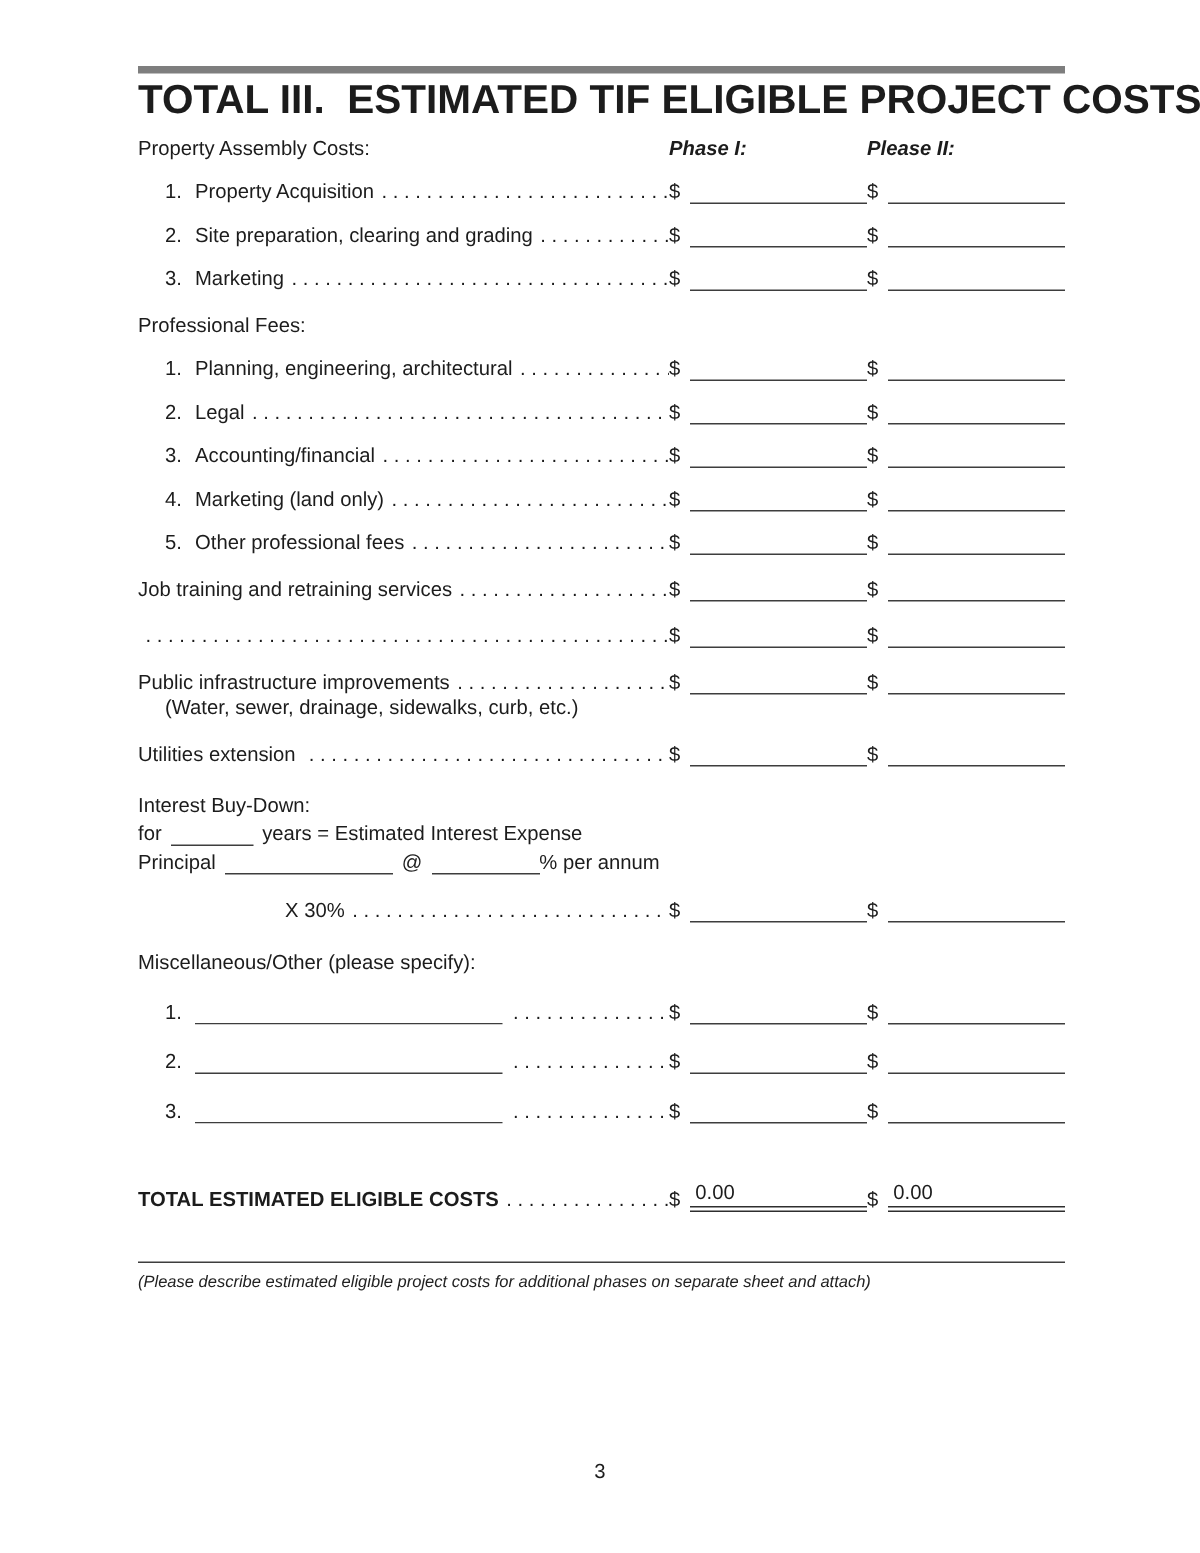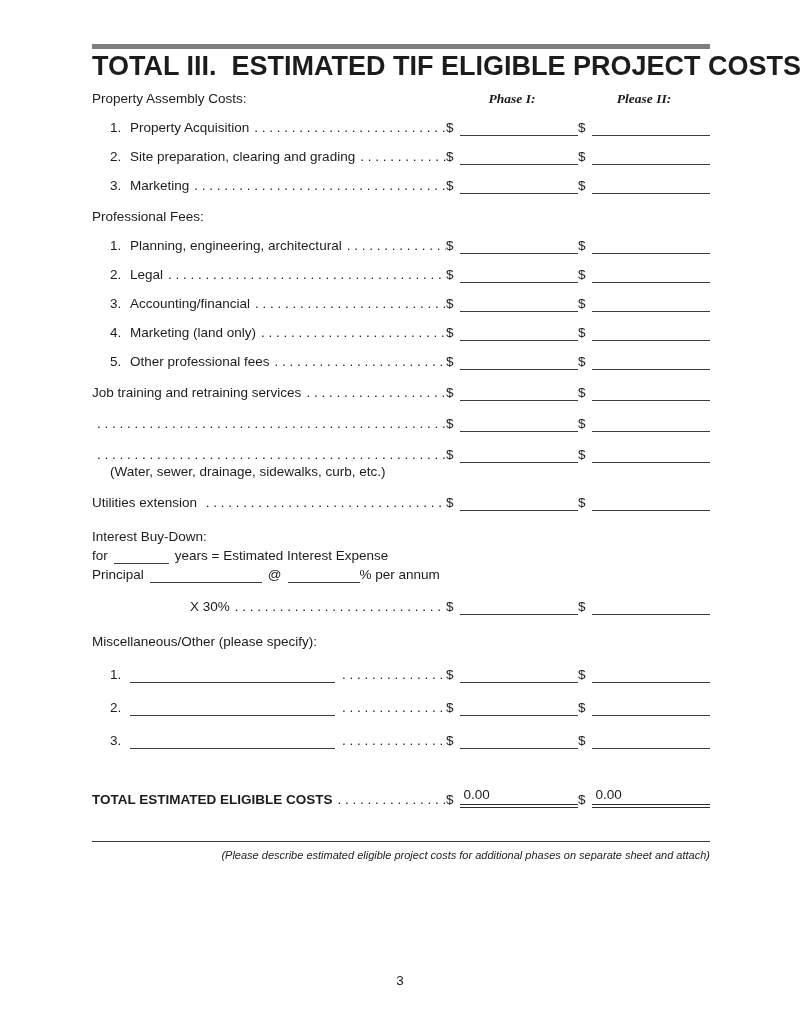--- a/index.html
+++ b/index.html
@@ -9,40 +9,40 @@
     font-family:"Liberation Sans", sans-serif; font-size:13.5px; color:#1c1c1c;
     line-height:16px;
   }
   .bar { height:5px; background:#7e7e7e; margin-bottom:9px; }
   .title { font-weight:bold; margin:0; white-space:pre; }
   .row { display:grid; grid-template-columns:1fr 132px 132px; align-items:end; margin-top:13px; }
   .lab { display:flex; align-items:flex-end; white-space:pre; overflow:hidden; min-width:0; }
   .indent .lab { padding-left:18px; }
   .num { flex:none; width:20px; }
   .leader { flex:1 1 0; min-width:0; overflow:hidden; white-space:pre; margin-left:5px; font-weight:normal; }
-  .phead { text-align:center; font-weight:bold; font-style:italic;font-family:Liberation Serif, serif; }
+  .phead { text-align:left; font-weight:bold; font-style:italic; }
   .amt { display:flex; align-items:flex-end; }
   .amt .line { flex:1; border-bottom:1.5px solid #3d3d3d; height:15px; margin-left:6px; }
   .secthead { margin-top:15px; }
   .note { margin-top:1px; padding-left:18px; }
   .iline { display:flex; align-items:flex-end; white-space:pre; margin-top:3px; }
   .blank { display:inline-block; border-bottom:1.5px solid #3d3d3d; height:14px; flex:none; }
   .b110 { width:112px; margin:0 6px; }
   .b72 { width:72px; margin:0 0 0 6px; }
   .b55 { width:55px; margin:0 6px; }
   .x30 .lab { padding-left:98px; }
   .misc .blank { width:205px; margin:0 2px 0 0; }
   .misc { margin-top:17px; }
   .total { margin-top:38px; }
   .total .lab { font-weight:bold; }
   .vline { flex:1; border-bottom:4px double #2e2e2e; margin-left:6px; padding:0 0 1px 4px; height:16px; }
   .notesrow { display:flex; align-items:flex-end; margin-top:32px; white-space:pre; }
   .notesrow .fill { flex:1; border-bottom:1.3px solid #3d3d3d; height:14px; margin-left:2px; }
   .hr2 { border-bottom:1.3px solid #3d3d3d; height:14px; margin-top:19px; }
-  .footnote { text-align:right; font-style:italic; font-size:11px; margin-top:5px; color:#222; }
+  .footnote { font-style:italic; font-size:11px; margin-top:5px; color:#222; }
   .pagenum { position:absolute; bottom:46px; left:0; width:100%; text-align:center; }
 </style>
 </head>
 <body>
 
 <div class="page">
 
   <div class="bar"></div>
   <h1 class="title">TOTAL III.  ESTIMATED TIF ELIGIBLE PROJECT COSTS</h1>
 
@@ -160,21 +160,21 @@
     <div class="amt">
         <span>$</span>
         <span class="line"></span>
       </div>
     <div class="amt">
         <span>$</span>
         <span class="line"></span>
       </div>
   </div>
   <div class="row" style="margin-top:15px;">
-    <div class="lab"><span class="leader">. . . . . . . . . . . . . . . . . . . . . . . . . . . . . . . . . . . . . . . . . . . . . . . . . . . . . . . . . . . . . . . . . . . .</span></div>
+    <div class="lab"><span>Public infrastructure improvements</span><span class="leader">. . . . . . . . . . . . . . . . . . . . . . . . . . . . . . . . . . . . . . . . . . . . . . . . . . . . . . . . . . . . . . . . . . . .</span></div>
     <div class="amt">
         <span>$</span>
         <span class="line"></span>
       </div>
     <div class="amt">
         <span>$</span>
         <span class="line"></span>
       </div>
   </div>
   <div class="note">(Water, sewer, drainage, sidewalks, curb, etc.)</div>

